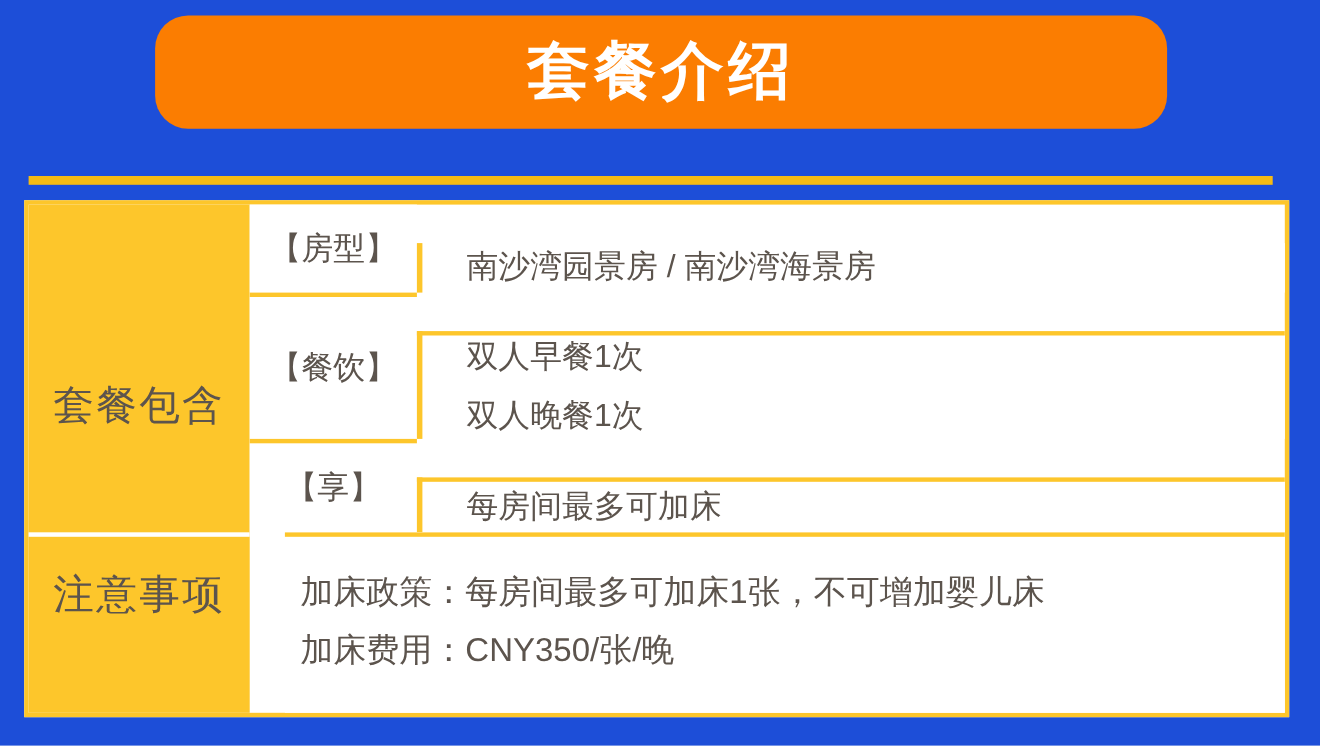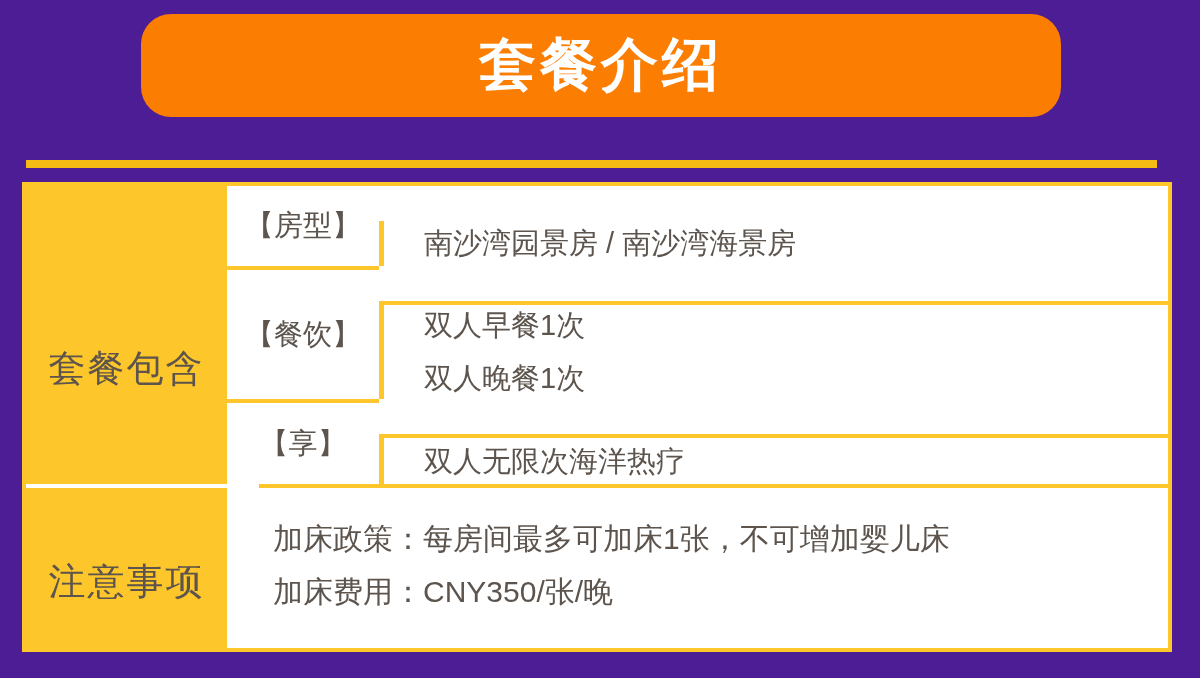--- a/index.html
+++ b/index.html
@@ -1,19 +1,19 @@
 <!DOCTYPE html>
 <html><head>
 <meta charset="utf-8">
 <style>
   html,body { margin:0; padding:0; background:#ffffff; }
   .canvas {
     position:relative;
     width:1200px; height:678px;
-    background:#4c1d95;
+    background:#1d4ed8;
     overflow:hidden;
     font-family:"Liberation Sans","DejaVu Sans",sans-serif;
     color:#5C544D;
   }
 
   
   .header-banner {
     position:absolute; left:141px; top:14px;
     width:920px; height:103px;
     background:#FB7D01;
@@ -51,21 +51,21 @@
   }
   .group-package {
     grid-column:1; grid-row:1 / span 3;
     align-items:center;
     padding-top:68px;
     text-align:center;
   }
   .group-notes {
     grid-column:1; grid-row:4;
     border-top:4px solid #ffffff;
-    align-items:center;
+    align-items:flex-start;
     padding-top:28px;
   }
 
   .label-cell {
     grid-column:2;
     display:flex; align-items:center; justify-content:center;
     font-size:29px;
   }
   .label-r1 { grid-row:1;justify-content:center; }
   .label-r2 { grid-row:2; border-top:4px solid #FDC62B; }
@@ -122,21 +122,21 @@
     </div>
     <div class="cell content-cell content-r2">
       <div>双人早餐1次</div>
       <div>双人晚餐1次</div>
     </div>
 
     <div class="cell label-cell label-r3">
       <span>【享】</span>
     </div>
     <div class="cell content-cell content-r3">
-      <div>双人无限次海洋热疗</div>
+      <div>每房间最多可加床</div>
     </div>
 
     <div class="cell group-cell group-notes">
       <span>注意事项</span>
     </div>
     <div class="cell notes-content">
       <div>加床政策：每房间最多可加床1张，不可增加婴儿床</div>
       <div>加床费用：CNY350/张/晚</div>
     </div>
 

